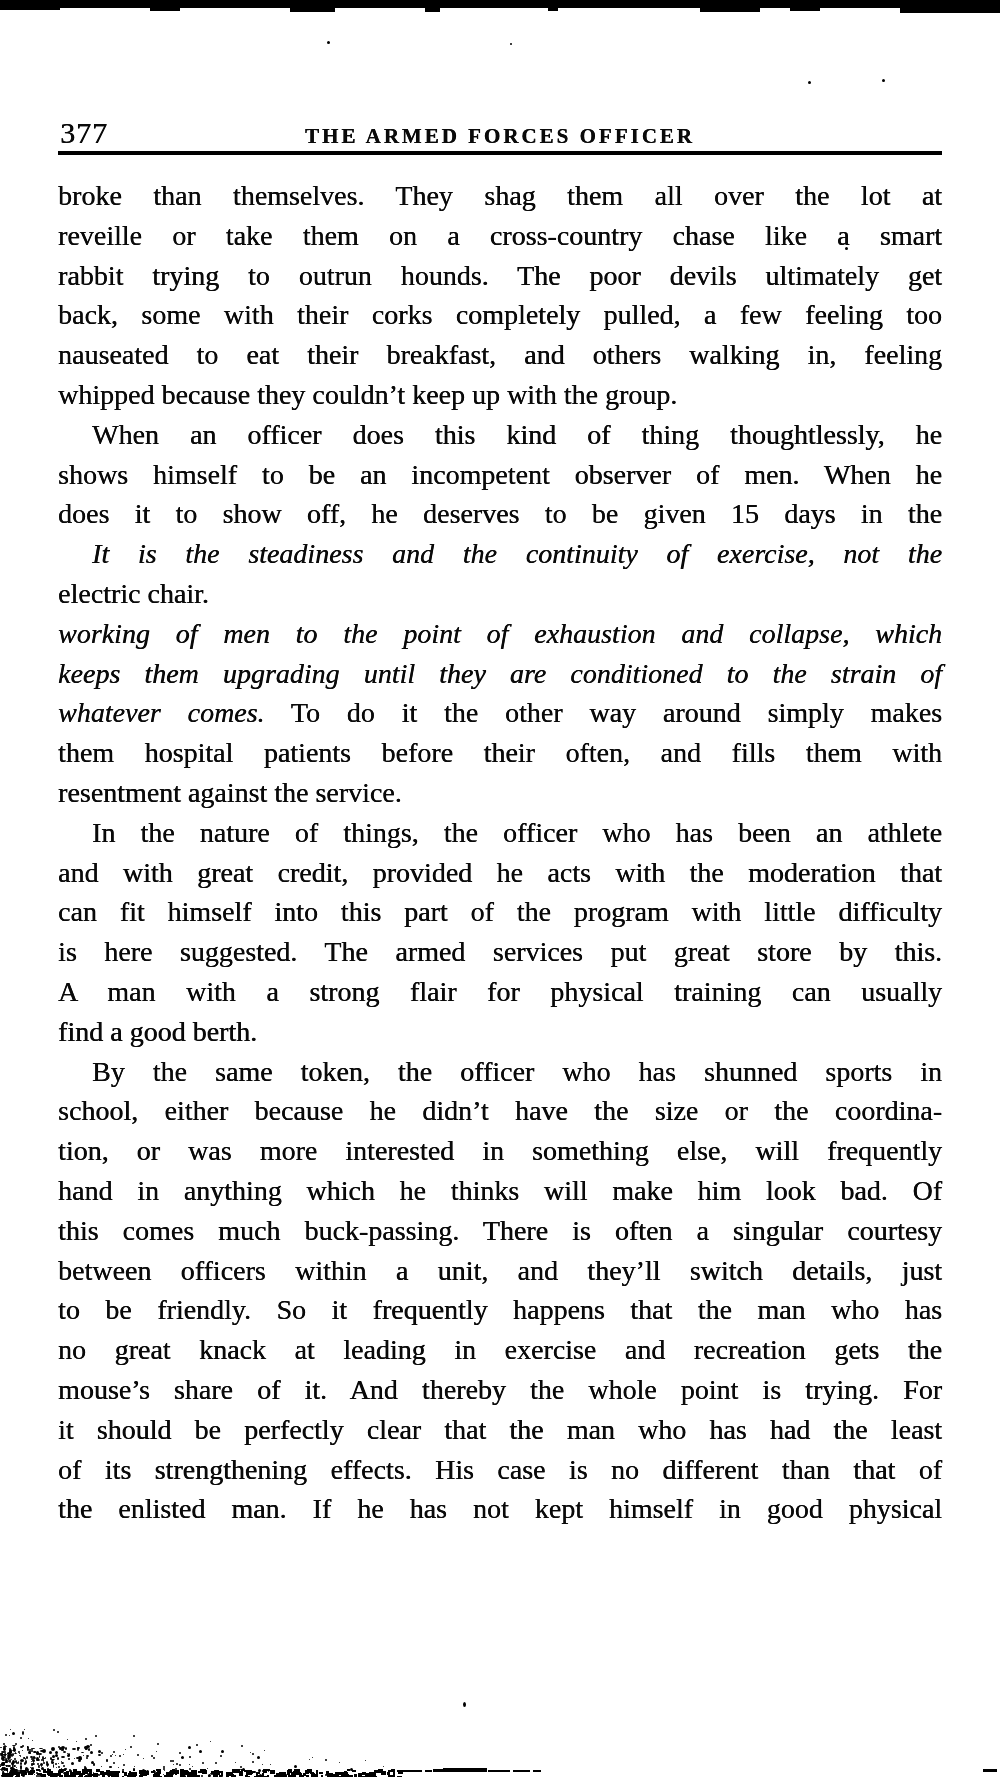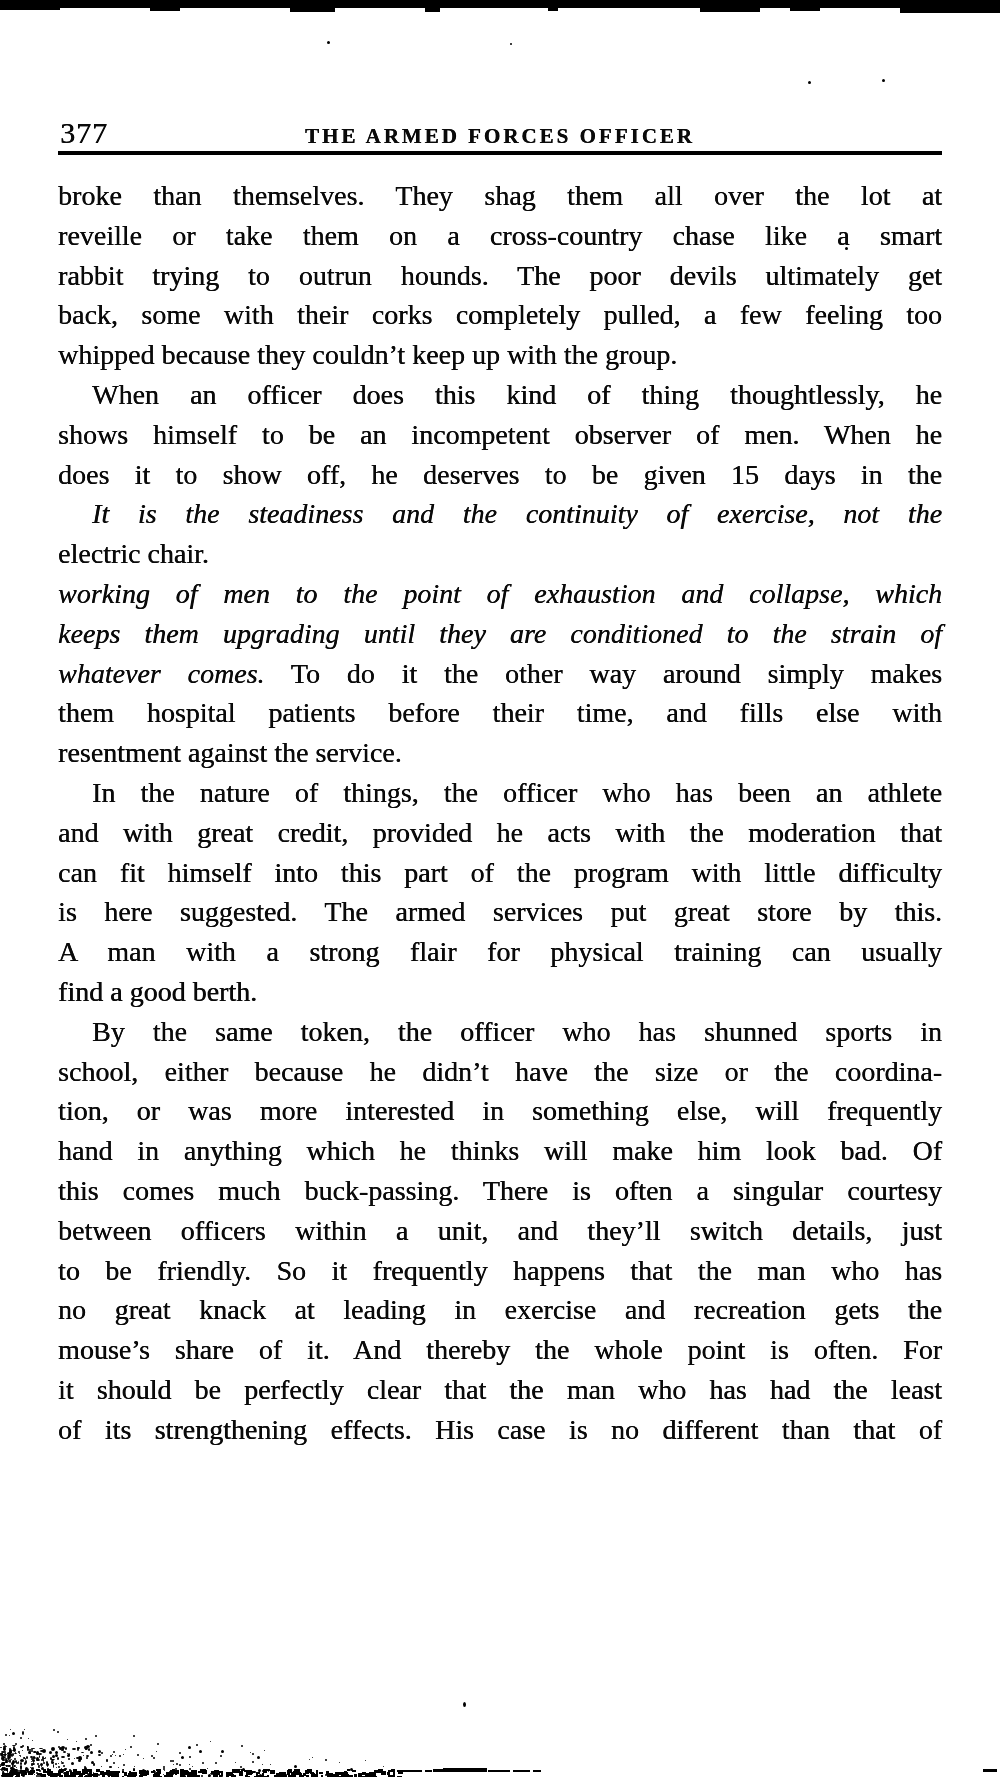--- a/index.html
+++ b/index.html
@@ -68,48 +68,50 @@
 
   <div class="pageno">377</div>
   <div class="running-title">THE ARMED FORCES OFFICER</div>
   <div class="rule"></div>
 
   <main class="body-text">
       <div class="line just"><span>broke than themselves. They shag them all over the lot at</span></div>
       <div class="line just"><span>reveille or take them on a cross-country chase like a smart</span></div>
       <div class="line just"><span>rabbit trying to outrun hounds. The poor devils ultimately get</span></div>
       <div class="line just"><span>back, some with their corks completely pulled, a few feeling too</span></div>
+      <div class="line just"><span>nauseated to eat their breakfast, and others walking in, feeling</span></div>
       <div class="line"><span>whipped because they couldn’t keep up with the group.</span></div>
       <div class="line just ind"><span>When an officer does this kind of thing thoughtlessly, he</span></div>
       <div class="line just"><span>shows himself to be an incompetent observer of men. When he</span></div>
       <div class="line just"><span>does it to show off, he deserves to be given 15 days in the</span></div>
       <div class="line just ind"><span class="it">It is the steadiness and the continuity of exercise, not the</span></div>
       <div class="line"><span>electric chair.</span></div>
       <div class="line just"><span class="it">working of men to the point of exhaustion and collapse, which</span></div>
       <div class="line just"><span class="it">keeps them upgrading until they are conditioned to the strain of</span></div>
       <div class="line just"><span class="it">whatever comes.</span><span> To do it the other way around simply makes</span></div>
-      <div class="line just"><span>them hospital patients before their time, and fills else with</span></div>
+      <div class="line just"><span>them hospital patients before their often, and fills them with</span></div>
       <div class="line"><span>resentment against the service.</span></div>
       <div class="line just ind"><span>In the nature of things, the officer who has been an athlete</span></div>
       <div class="line just"><span>and with great credit, provided he acts with the moderation that</span></div>
       <div class="line just"><span>can fit himself into this part of the program with little difficulty</span></div>
       <div class="line just"><span>is here suggested. The armed services put great store by this.</span></div>
       <div class="line just"><span>A man with a strong flair for physical training can usually</span></div>
       <div class="line"><span>find a good berth.</span></div>
       <div class="line just ind"><span>By the same token, the officer who has shunned sports in</span></div>
       <div class="line just"><span>school, either because he didn’t have the size or the coordina-</span></div>
       <div class="line just"><span>tion, or was more interested in something else, will frequently</span></div>
       <div class="line just"><span>hand in anything which he thinks will make him look bad. Of</span></div>
       <div class="line just"><span>this comes much buck-passing. There is often a singular courtesy</span></div>
       <div class="line just"><span>between officers within a unit, and they’ll switch details, just</span></div>
       <div class="line just"><span>to be friendly. So it frequently happens that the man who has</span></div>
       <div class="line just"><span>no great knack at leading in exercise and recreation gets the</span></div>
-      <div class="line just"><span>mouse’s share of it. And thereby the whole point is often. For</span></div>
+      <div class="line just"><span>mouse’s share of it. And thereby the whole point is trying. For</span></div>
       <div class="line just"><span>it should be perfectly clear that the man who has had the least</span></div>
       <div class="line just"><span>of its strengthening effects. His case is no different than that of</span></div>
+      <div class="line just"><span>the enlisted man. If he has not kept himself in good physical</span></div>
     </main>
 
   <div class="bottom-noise" id="noise-layer">
     <div class="seg" style="left:400px;top:1770px;width:22px;height:2px"></div>
     <div class="seg" style="left:425px;top:1770px;width:7px;height:2px"></div>
     <div class="seg" style="left:433px;top:1769px;width:10px;height:3px"></div>
     <div class="seg" style="left:443px;top:1768px;width:44px;height:4px"></div>
     <div class="seg" style="left:488px;top:1770px;width:22px;height:2px"></div>
     <div class="seg" style="left:513px;top:1770px;width:17px;height:2px"></div>
     <div class="seg" style="left:533px;top:1770px;width:8px;height:2px"></div>

